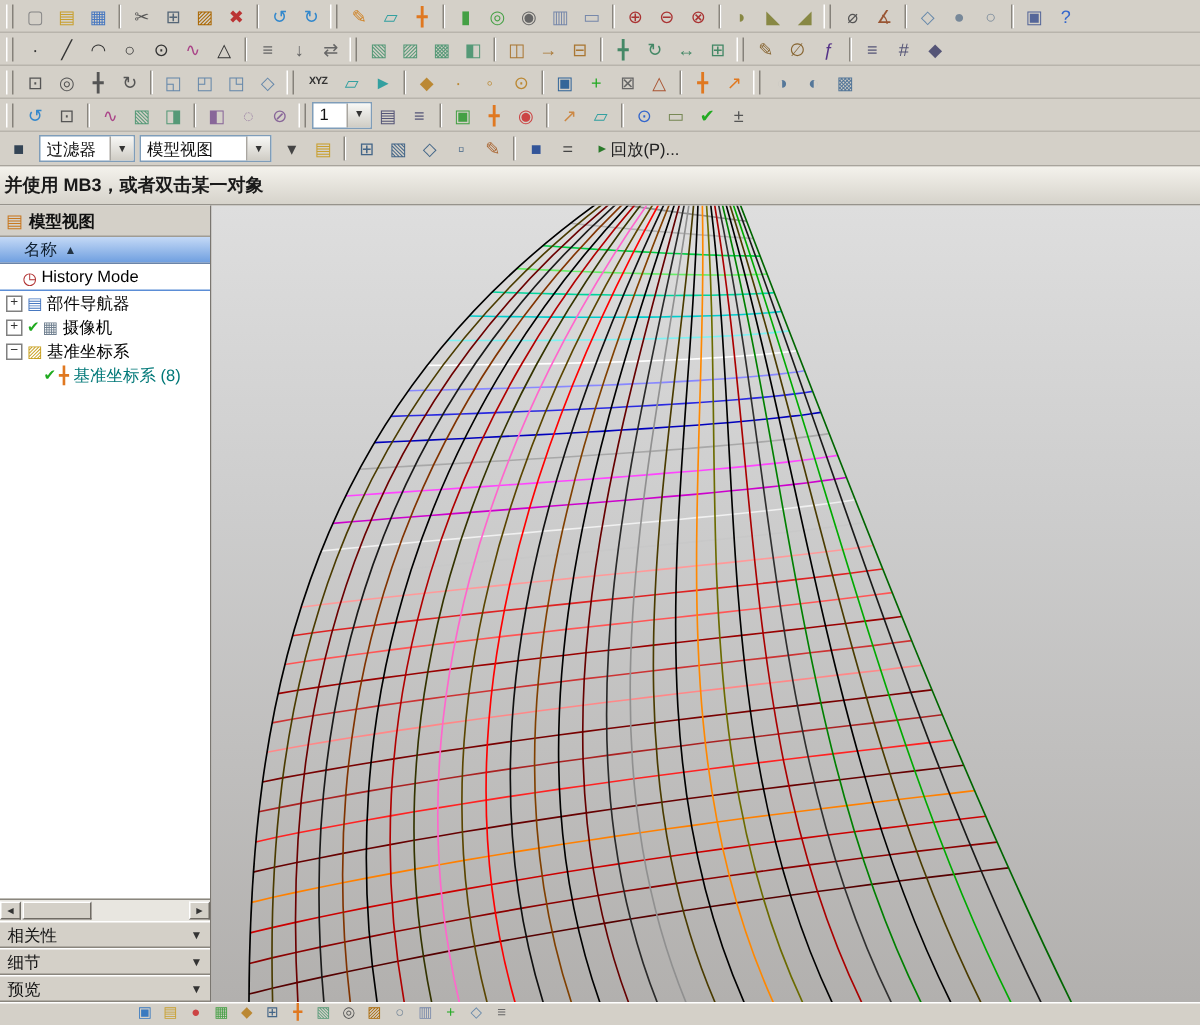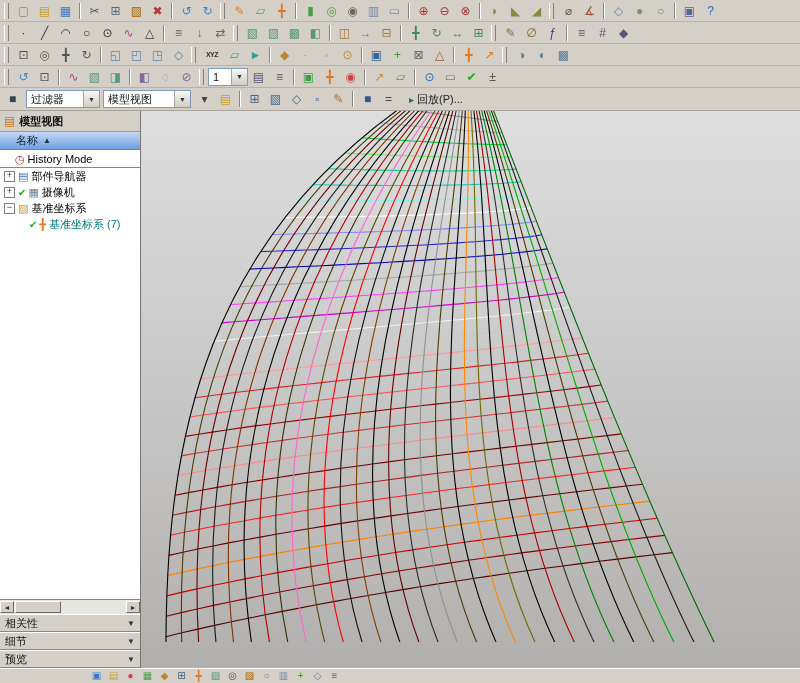--- a/index.html
+++ b/index.html
@@ -232,21 +232,21 @@
         <span class="tsep"></span>
         <span class="ticon" style="color: rgb(51, 102, 204);">⊙</span>
         <span class="ticon" style="color: rgb(119, 136, 85);">▭</span>
         <span class="ticon" style="color: rgb(34, 170, 34);">✔</span>
         <span class="ticon" style="color: rgb(85, 85, 85);">±</span>
       </span>
   </div>
 
   <div class="filter-row">
     <span class="ticon" style="color:#334455">■</span>
-    <div class="combo" style="width:74px">
+    <div class="combo" style="width:64px">
       <span>过滤器</span>
       <span class="combo-arrow">▼</span>
     </div>
     <div class="combo" style="width:88px">
       <span>模型视图</span>
       <span class="combo-arrow">▼</span>
     </div>
     <span class="row-slot">
         <span class="ticon" style="color: rgb(68, 68, 68);">▾</span>
         <span class="ticon" style="color: rgb(200, 160, 48);">▤</span>
@@ -259,20 +259,23 @@
         <span class="tsep"></span>
         <span class="ticon" style="color: rgb(51, 85, 153);">■</span>
         <span class="ticon" style="color: rgb(68, 68, 68);">=</span>
       </span>
     <div class="replay-btn">
       <span class="replay-glyph">▸</span>
       <span>回放(P)...</span>
     </div>
   </div>
 
+  <div class="prompt-bar">
+    <span>并使用 MB3，或者双击某一对象</span>
+  </div>
 
   <div class="main">
 
     <div class="left-panel">
       <div class="nav-header">
         <span class="nh-icon">▤</span>
         <span>模型视图</span>
       </div>
       <div class="col-header">
         <span>名称</span>
@@ -297,21 +300,21 @@
           </div>
           <div class="tree-row" style="padding-left: 4px;">
             <span class="expander">−</span>
             <span class="node-icon" style="color: rgb(200, 160, 32);">▨</span>
             <span class="node-label">基准坐标系</span>
           </div>
           <div class="tree-row" style="padding-left: 18px;">
             <span class="expander-spacer"></span>
             <span class="check">✔</span>
             <span class="node-icon" style="color: rgb(224, 120, 32);">╋</span>
-            <span class="node-label" style="color: rgb(0, 120, 120);">基准坐标系 (7)</span>
+            <span class="node-label" style="color: rgb(0, 120, 120);">基准坐标系 (8)</span>
           </div>
         </div>
       <div class="hscroll">
         <span class="scroll-btn">◄</span>
         <span class="scroll-thumb"></span>
         <span class="scroll-btn" style="margin-left:auto">►</span>
       </div>
       <div>
           <div class="subpanel-header">
             <span>相关性</span>

